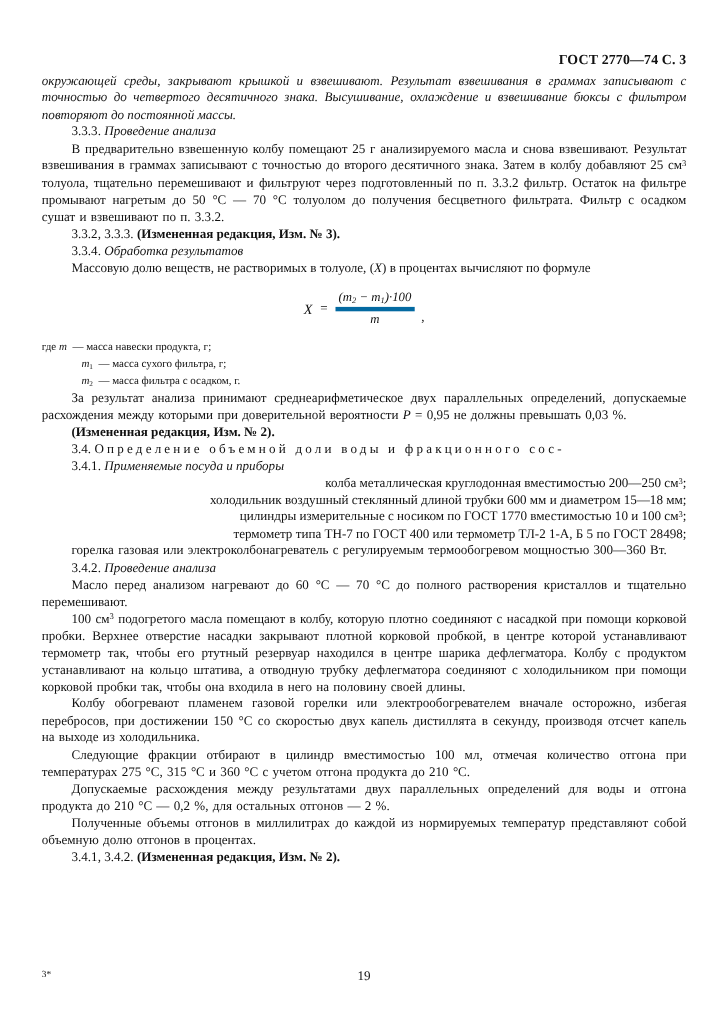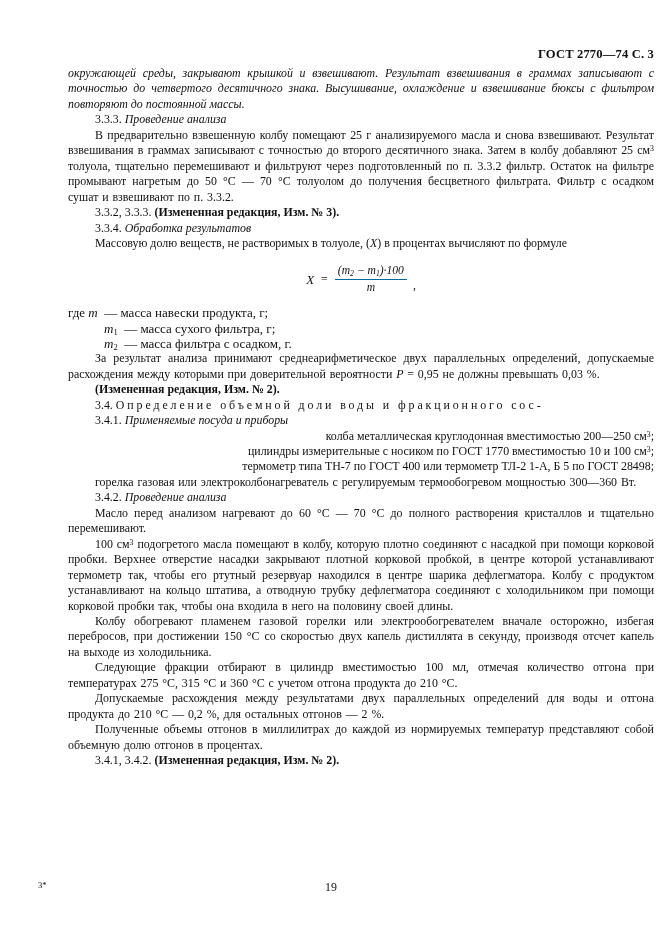--- a/index.html
+++ b/index.html
@@ -22,21 +22,20 @@
     width: 661px;
     height: 936px;
     box-sizing: border-box;
     padding: 0;
   }
   .content {
     position: absolute;
     left: 38px;
     top: 0;
     width: 586px;
-    margin-left: 30px;
   }
 
   
   .header {
     height: 66px;
     position: relative;
   }
   .header-title {
     position: absolute;
     right: 0;
@@ -119,39 +118,39 @@
   }
   .frac {
     display: inline-flex;
     flex-direction: column;
     align-items: center;
     vertical-align: middle;
     line-height: 1.15;
   }
   .frac .num {
     padding: 0 3px 1px 3px;
-    border-bottom: 1px solid #0369a1;
+    border-bottom: 4px solid #0369a1;
     white-space: nowrap;
     font-size: 11.6px;
   }
   .frac .den {
     padding: 1px 3px 0 3px;
     white-space: nowrap;
     font-size: 11.6px;
   }
   .frac .num i, .frac .den i { font-style: italic; }
   .comma-after {
     font-style: normal;
     align-self: flex-end;
     padding-bottom: 1px;
   }
 
   
   .var-list {
-    font-size: 13px;
+    font-size: 10px;
     line-height: 15.4px;
   }
   .var-row {
     white-space: nowrap;
   }
   .var-row .lead {
     display: inline-block;
   }
   .var-row.sub-row {
     padding-left: 36px;
@@ -246,20 +245,21 @@
 
       <p class="p-indent"><span>3.4.</span>
          <span class="spaced">Определение объемной доли воды и фракционного сос-</span></p>
 
       <p class="p-indent"><span>3.4.1.</span>
          <span class="hd-italic">Применяемые посуда и приборы</span></p>
 
       <p class="list-line"><span>колба металлическая круглодонная вместимостью 200—250 см</span><sup>3</sup><span>;</span></p>
 
 
+      <p class="list-line"><span>холодильник воздушный стеклянный длиной трубки 600 мм и диаметром 15—18 мм;</span></p>
 
       <p class="list-line"><span>цилиндры измерительные с носиком по ГОСТ 1770 вместимостью 10 и 100 см</span><sup>3</sup><span>;</span></p>
 
       <p class="list-line"><span>термометр типа ТН-7 по ГОСТ 400 или термометр ТЛ-2 1-А, Б 5 по ГОСТ 28498;</span></p>
 
       <p class="p-indent stretch">горелка газовая или электроколбонагреватель с регулируемым термообогревом мощностью 300—360 Вт.</p>
 
       <p class="p-indent"><span>3.4.2.</span>
          <span class="hd-italic">Проведение анализа</span></p>
 

